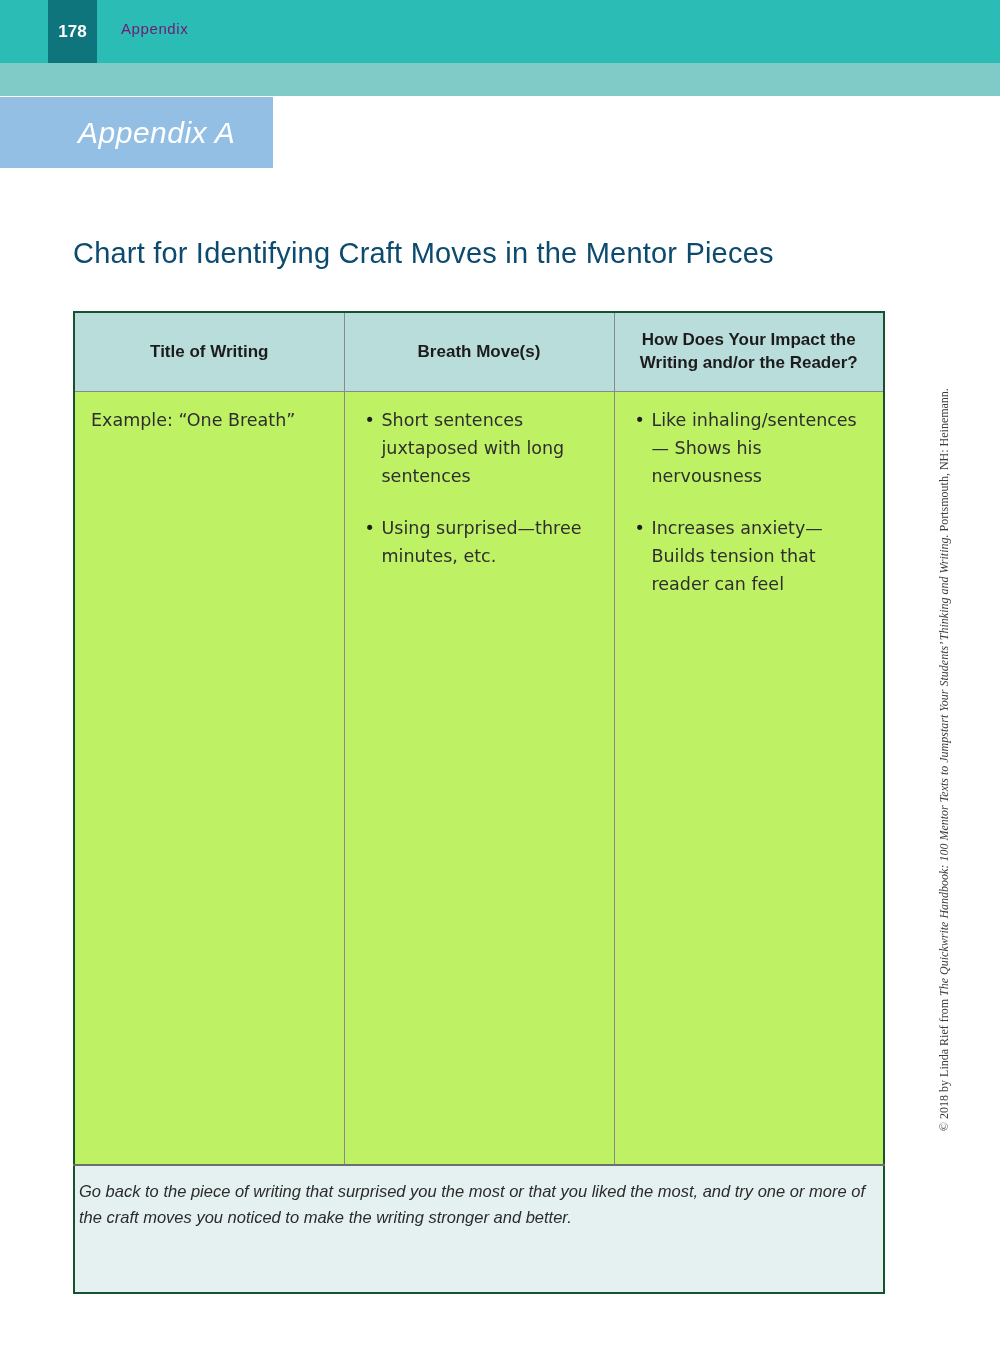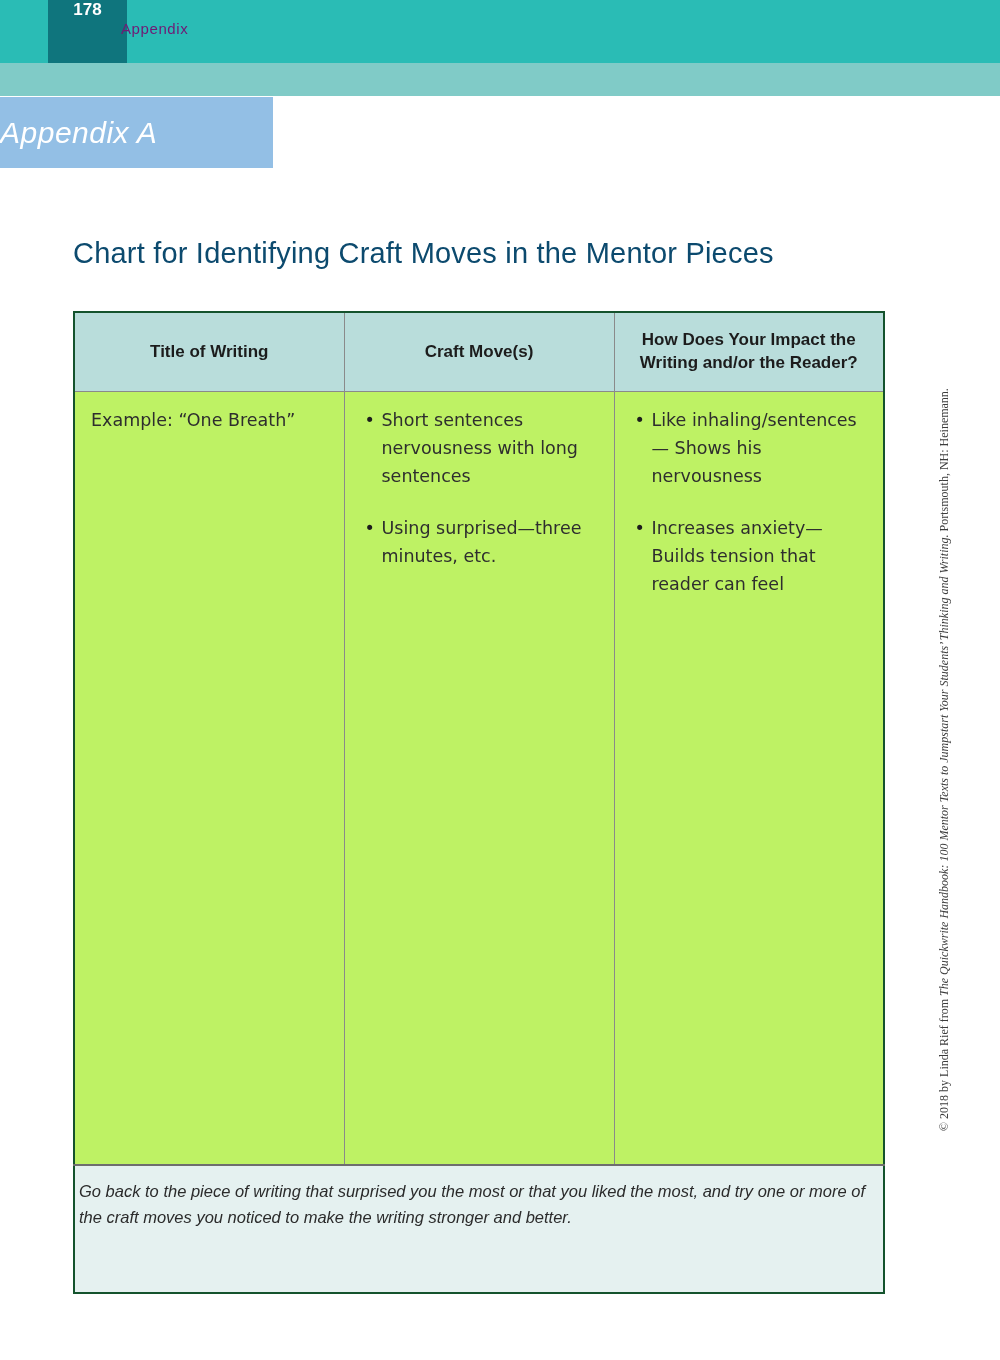--- a/index.html
+++ b/index.html
@@ -15,23 +15,24 @@
   
   .top-bar {
     position: absolute;
     left: 0; top: 0;
     width: 1000px; height: 63px;
     background: #2abcb5;
   }
   .page-num-box {
     position: absolute;
     left: 48px; top: 0;
-    width: 79px; height: 63px;
+    width: 49px; height: 63px;
     background: #0f757d;
     display: flex;
+    align-items: center;
     justify-content: center;
     color: #ffffff;
     font-weight: bold;
     font-size: 17px;
   }
   .section-label {
     position: absolute;
     left: 121px; top: 0;
     height: 57px;
     display: flex;
@@ -49,20 +50,21 @@
   }
   .banner {
     position: absolute;
     left: 0; top: 97px;
     width: 273px; height: 71px;
     background: #93bfe5;
     display: flex;
     align-items: center;
   }
   .banner span {
+    padding-left: 78px;
     color: #ffffff;
     font-size: 30px;
     font-style: italic;
     font-weight: 400;
     letter-spacing: 0.5px;
   }
 
   
   .title {
     position: absolute;
@@ -183,32 +185,32 @@
 
   <table class="chart">
     <colgroup>
         <col>
         <col>
         <col>
       </colgroup>
     <thead>
       <tr>
         <th>Title of Writing</th>
-        <th>Craft Move(s)</th>
+        <th>Breath Move(s)</th>
         <th>How Does Your Impact the Writing and/or the Reader?</th>
       </tr>
     </thead>
     <tbody>
       <tr>
         <td>
           <span class="hand">Example: “One Breath”</span>
         </td>
         <td>
           <ul>
-            <li>Short sentences nervousness with long sentences</li>
+            <li>Short sentences juxtaposed with long sentences</li>
             <li>Using surprised—three minutes, etc.</li>
           </ul>
         </td>
         <td>
           <ul>
             <li>Like inhaling/sentences— Shows his nervousness</li>
             <li>Increases anxiety— Builds tension that reader can feel</li>
           </ul>
         </td>
       </tr>

